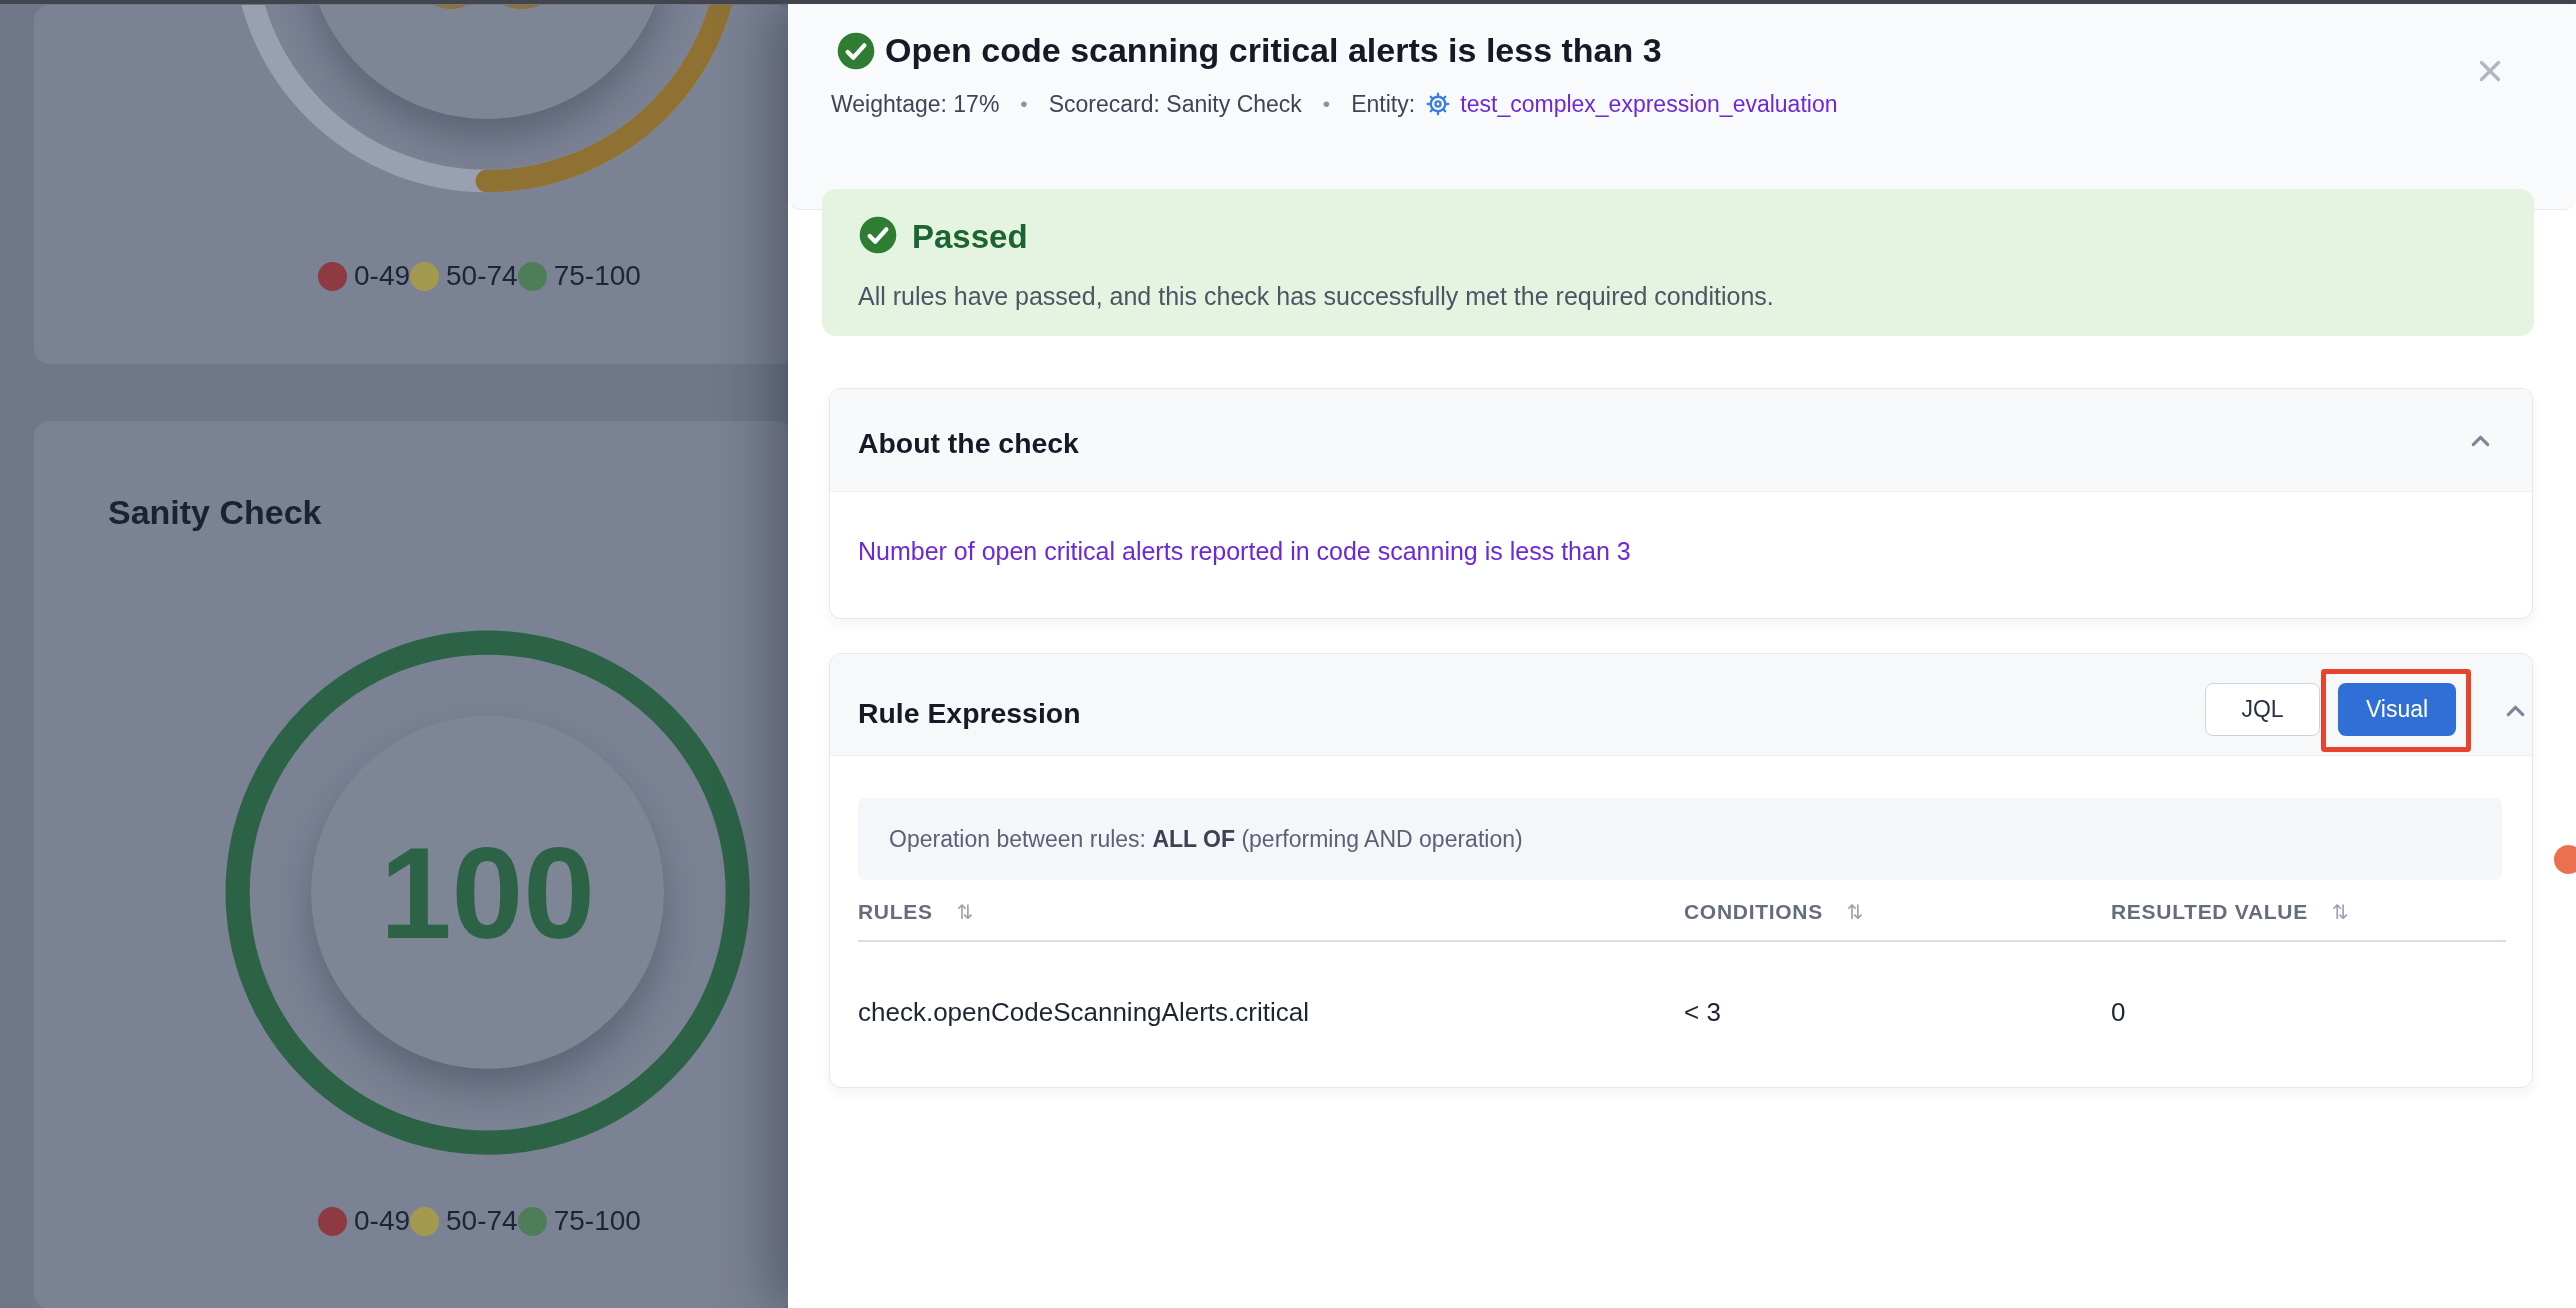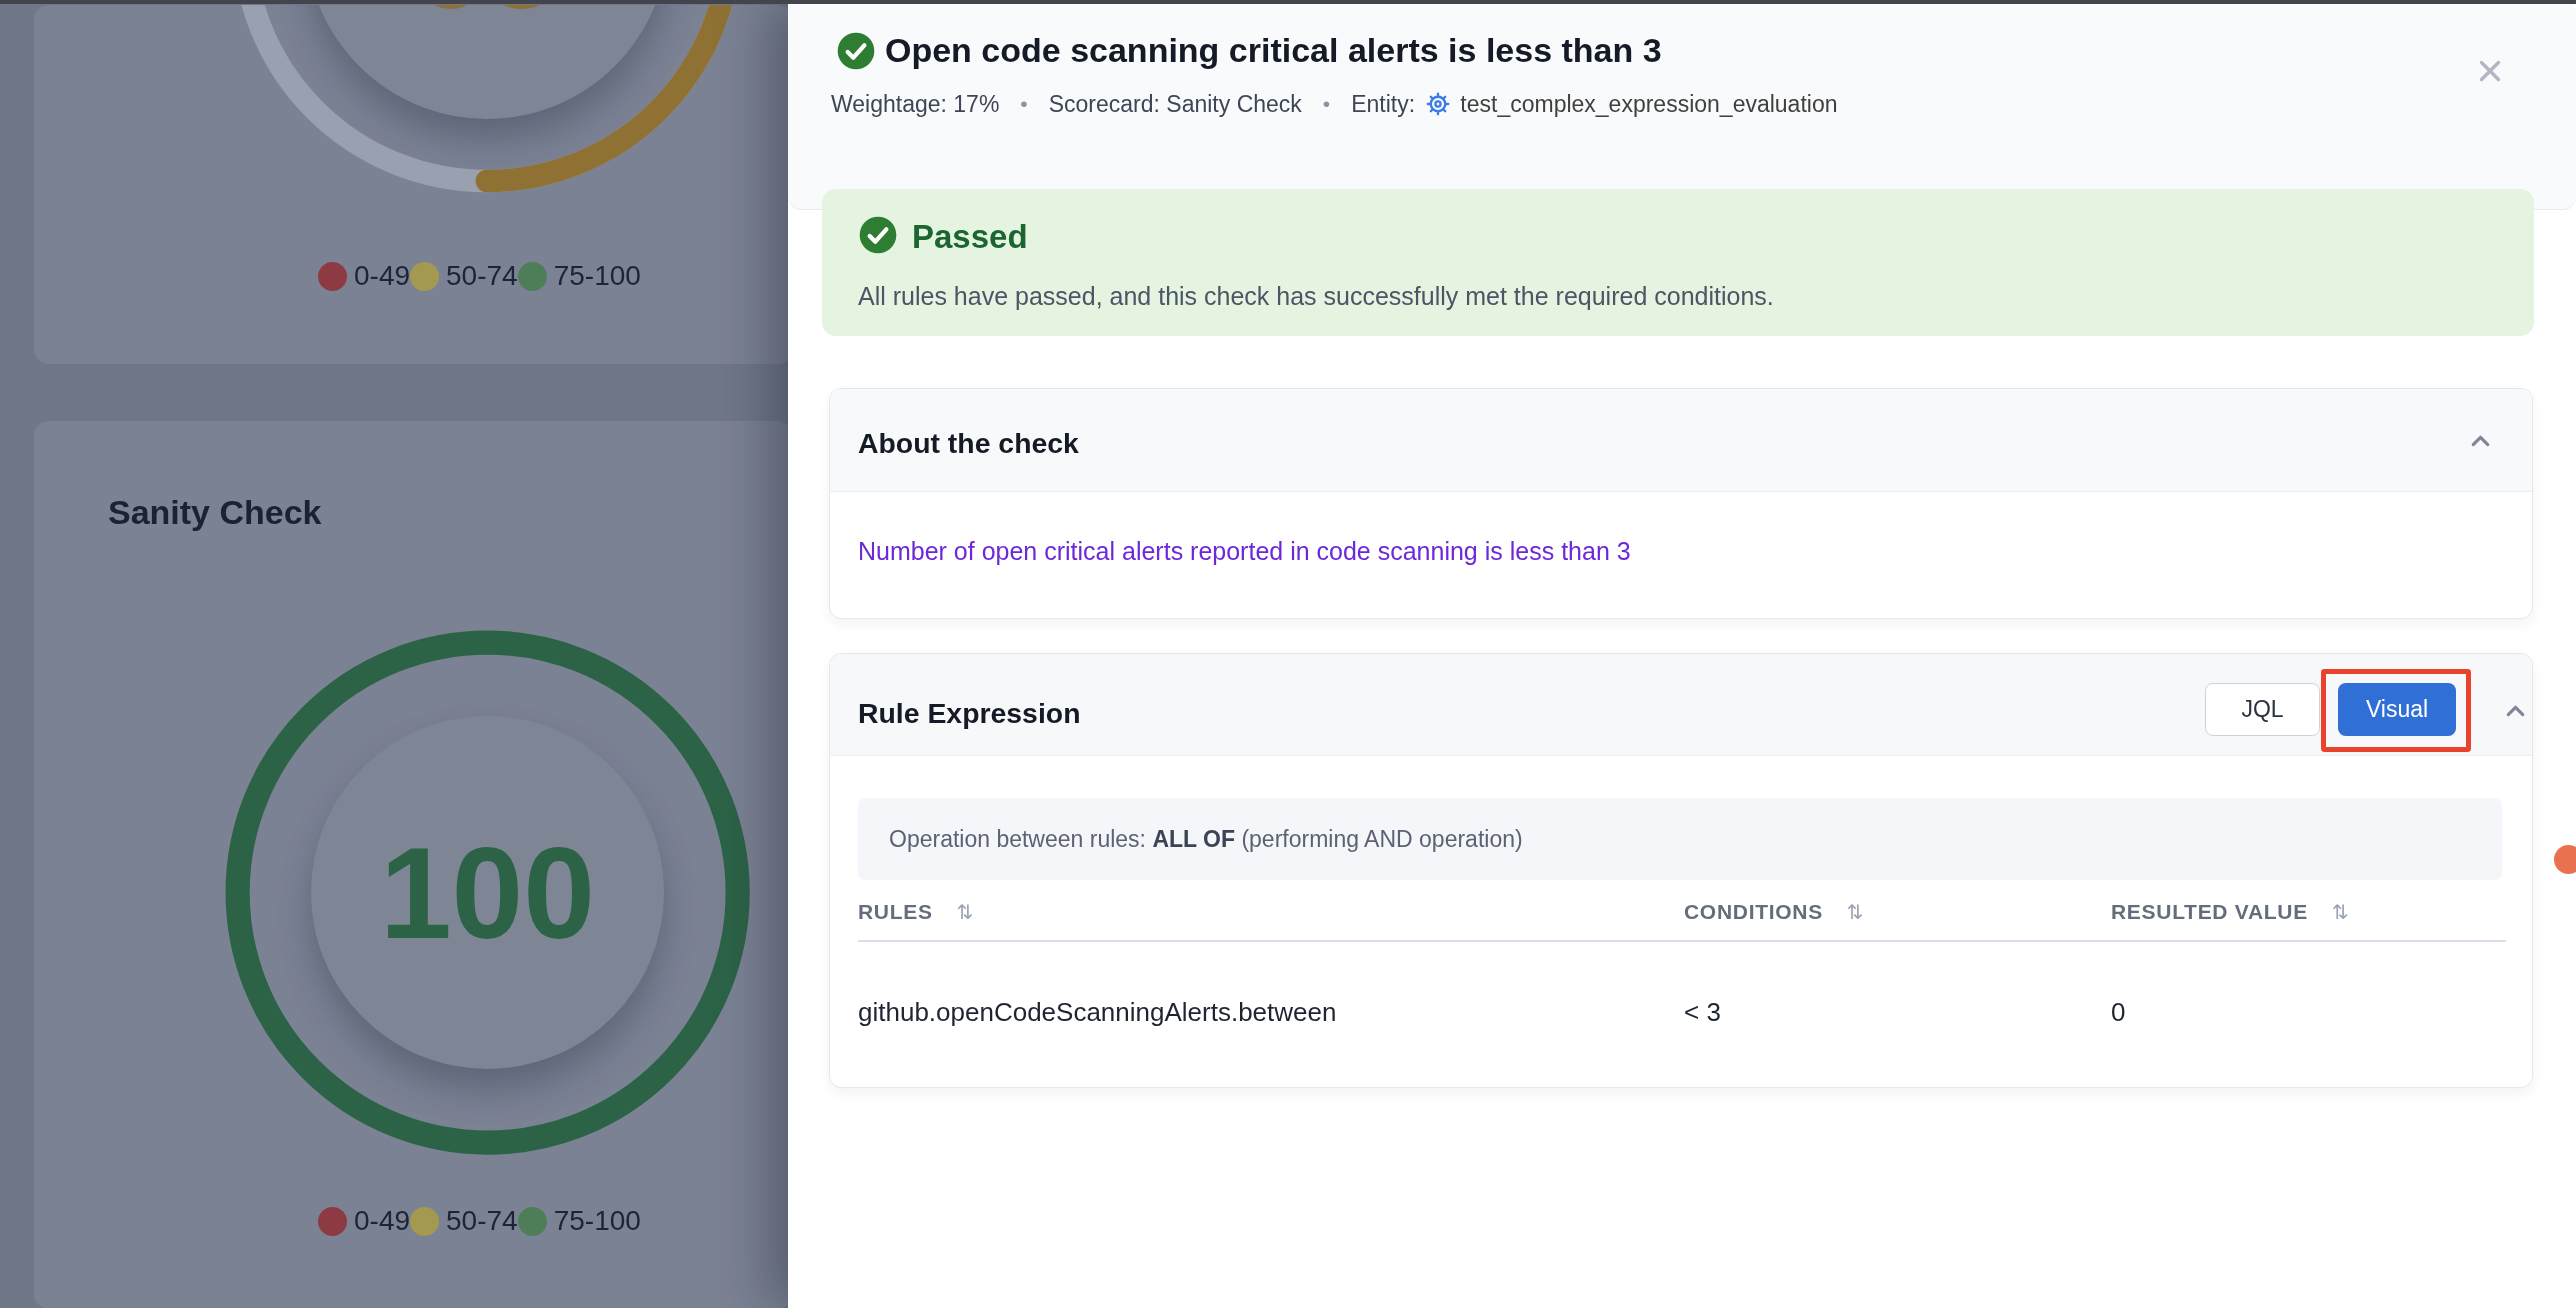--- a/index.html
+++ b/index.html
@@ -29,21 +29,21 @@
   .modal { position:absolute; left:788px; top:0; width:1788px; height:1309px; background:#ffffff;
            box-shadow:-19px 0 47px rgba(20,25,40,.35); }
   .modal-header { position:absolute; left:0; top:0; width:100%; height:210px; background:#f9fafb;
                   border-bottom:1.7px solid #e7e9f0;border-radius:13px; }
   .modal-title { position:absolute; left:97px; top:31px; font-size:34px; font-weight:bold; color:#141a26; }
   .title-check { position:absolute; left:48px; top:31px; width:40px; height:40px; }
   .meta-row { position:absolute; left:43px; top:90px; display:flex; align-items:center; gap:21px;
               font-size:23px; color:#3e4655; }
   .meta-sep { color:#8b93a3; font-size:21px; }
   .entity-wrap { display:flex; align-items:center; gap:8.6px; }
-  .entity-name { color:#404040; }
+  .entity-name { color:#6d28d9; }
   .close-btn { position:absolute; left:1679px; top:48px; width:45px; height:45px; cursor:pointer;
                display:flex; align-items:center; justify-content:center; background:none; border:none; }
 
   .banner { position:absolute; left:34px; top:189px; width:1712px; height:147px;
             border-radius:14px; }
   .banner-check { position:absolute; left:36px; top:26px; width:40px; height:40px; }
   .banner-title { position:absolute; left:90px; top:29px; font-size:33px; font-weight:bold; }
   .banner-desc { position:absolute; left:36px; top:93px; font-size:25px; color:#4b5565; }
 
   .sect-card { position:absolute; left:41px; width:1704px; background:#fff;
@@ -229,21 +229,21 @@
       <div class="th th-cond">
         <span>CONDITIONS</span>
         <span class="sort-glyph">⇅</span>
       </div>
       <div class="th th-res">
         <span>RESULTED VALUE</span>
         <span class="sort-glyph">⇅</span>
       </div>
       <div class="tdivider"></div>
 
-      <div class="td td-rules">github.openCodeScanningAlerts.between</div>
+      <div class="td td-rules">check.openCodeScanningAlerts.critical</div>
       <div class="td td-cond">&lt; 3</div>
       <div class="td td-res">0</div>
     </div>
   </div>
 
   <div class="float-dot" style="background-color: rgb(234, 113, 80);"></div>
 
   <div class="top-strip"></div>
 </div>
 

